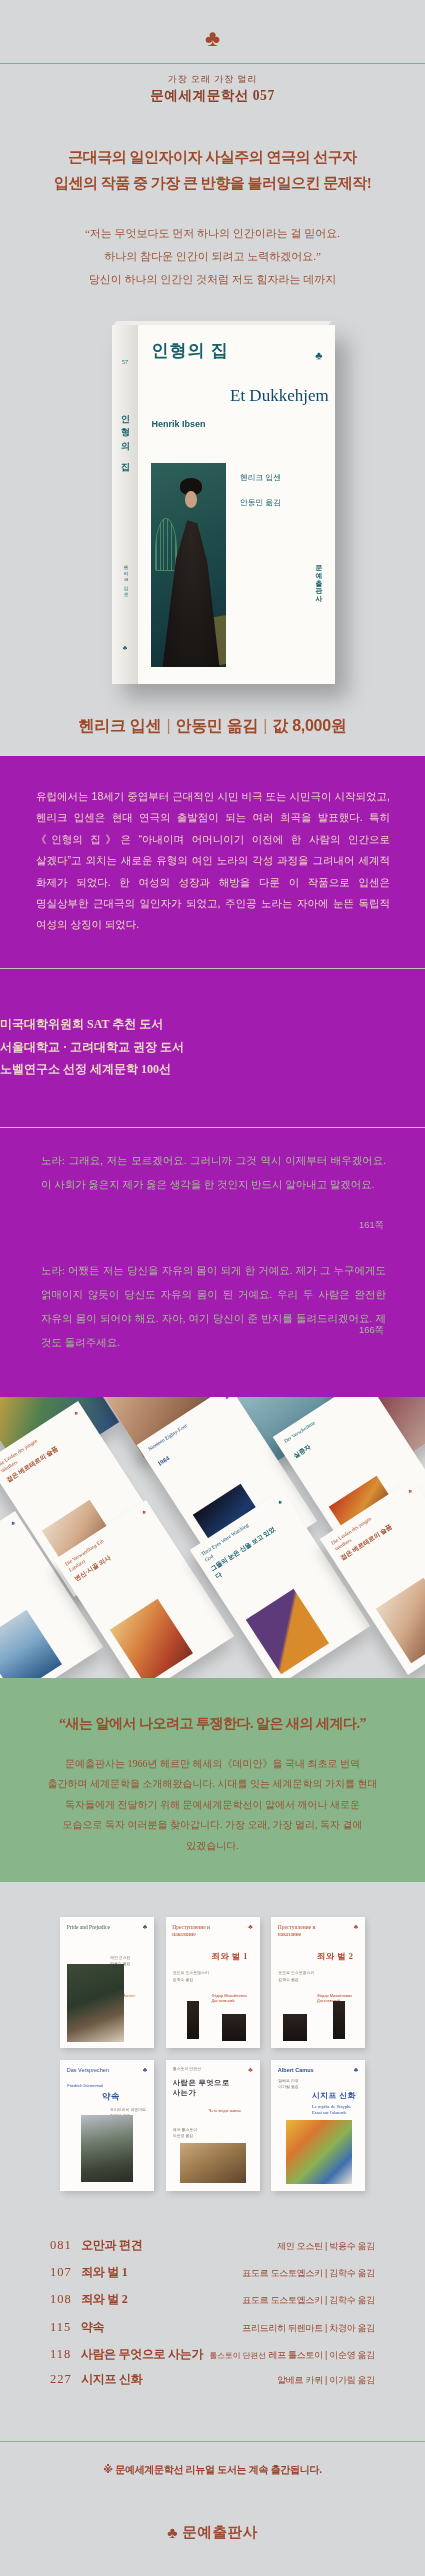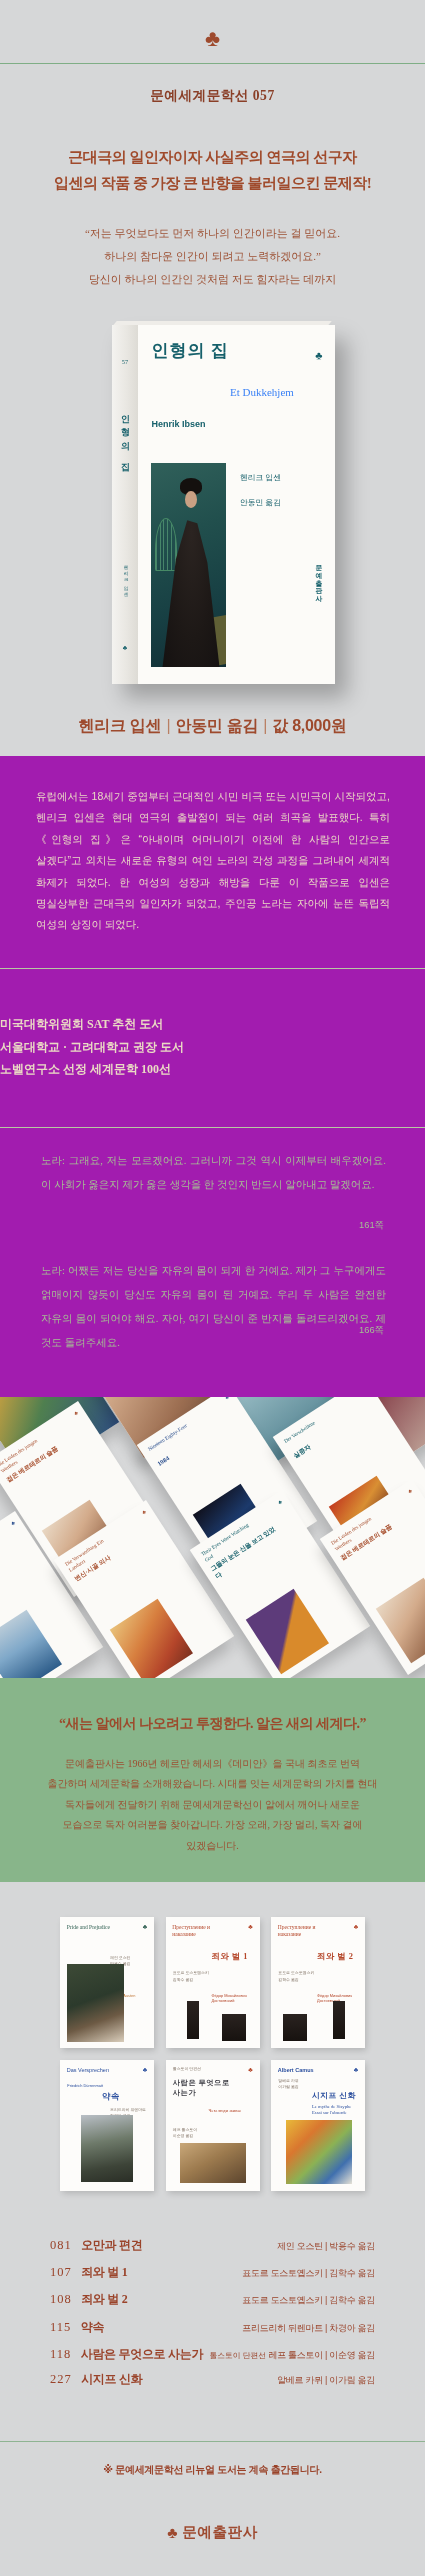--- a/index.html
+++ b/index.html
@@ -26,21 +26,21 @@
          background:linear-gradient(90deg,#f4f3f0 0%,#e9e7e2 55%,#dddbd5 100%);border-right:0.5px solid #cfccc5;}
   .sp-no{position:absolute;top:33px;left:0;right:0;text-align:center;font-size:6.3px;color:#16606b;}
   .sp-title{position:absolute;top:83px;left:50%;transform:translateX(-50%);writing-mode:vertical-rl;
             font-size:9px;font-weight:bold;color:#16606b;letter-spacing:4.7px;}
   .sp-author{position:absolute;top:236px;left:50%;transform:translateX(-50%);writing-mode:vertical-rl;
              font-size:4.7px;color:#16606b;letter-spacing:1.6px;}
   .sp-clover{position:absolute;bottom:33px;left:0;right:0;text-align:center;font-size:6.8px;color:#16606b;}
   .cover{position:absolute;left:26px;right:0;top:0;bottom:0;background:#fcfbf8;}
   .cv-title{position:absolute;left:13.6px;top:13.6px;font-size:17px;font-weight:bold;color:#16606b;letter-spacing:1px;}
   .cv-clover{position:absolute;right:12.5px;top:24px;font-size:11px;color:#16606b;}
-  .cv-original{position:absolute;left:92px;top:61px;font-size:11px;color:#3b82f6;}
+  .cv-original{position:absolute;left:92px;top:61px;font-size:17px;color:#0c4a6e;}
   .cv-author-en{position:absolute;left:13.6px;top:94px;font-size:9px;font-weight:bold;color:#16606b;}
   .cv-author-kr{position:absolute;left:102px;top:147px;font-size:7.8px;color:#16606b;}
   .cv-translator{position:absolute;left:102px;top:172px;font-size:7.8px;color:#16606b;}
   .cv-pub{position:absolute;right:11.5px;top:234px;writing-mode:vertical-rl;font-size:6.8px;font-weight:bold;color:#16606b;letter-spacing:1px;}
   .cv-art{position:absolute;left:12.5px;top:138px;width:75px;height:204px;overflow:hidden;
           background:linear-gradient(160deg,#30605a 0%,#214f4d 35%,#173f43 70%,#122e35 100%);}
   .cv-art .floor{position:absolute;right:-3.1px;bottom:0;width:52%;height:24%;background:#7a6d33;opacity:.75;transform:skewY(-10deg);}
   .cv-art .dress{position:absolute;left:12%;bottom:-2%;width:84%;height:74%;
                  background:radial-gradient(ellipse at 50% 8%,#2b2421 0%,#1d1816 55%,#131010 100%);
                  clip-path:polygon(44% 0,60% 2%,76% 28%,96% 100%,4% 100%,26% 26%);}
@@ -125,20 +125,21 @@
   .f-brand .glyph{font-size:15.7px;line-height:15.7px;}
   .f-brand .name{font-size:14.6px;font-weight:bold;letter-spacing:0.5px;}
 </style>
 </head>
 <body>
 
 <div id="canvas">
 
   <div class="abs ctr brand-mark">♣</div>
   <div class="abs top-line"></div>
+  <div class="abs ctr tagline">가장 오래 가장 멀리</div>
   <div class="abs ctr series">문예세계문학선 057</div>
 
   <div class="abs ctr headline">
     <div>근대극의 일인자이자 사실주의 연극의 선구자</div>
     <div>입센의 작품 중 가장 큰 반향을 불러일으킨 문제작!</div>
   </div>
   <div class="abs ctr lead-quote">
     <div>“저는 무엇보다도 먼저 하나의 인간이라는 걸 믿어요.</div>
     <div>하나의 참다운 인간이 되려고 노력하겠어요.”</div>
     <div>당신이 하나의 인간인 것처럼 저도 힘자라는 데까지</div>

